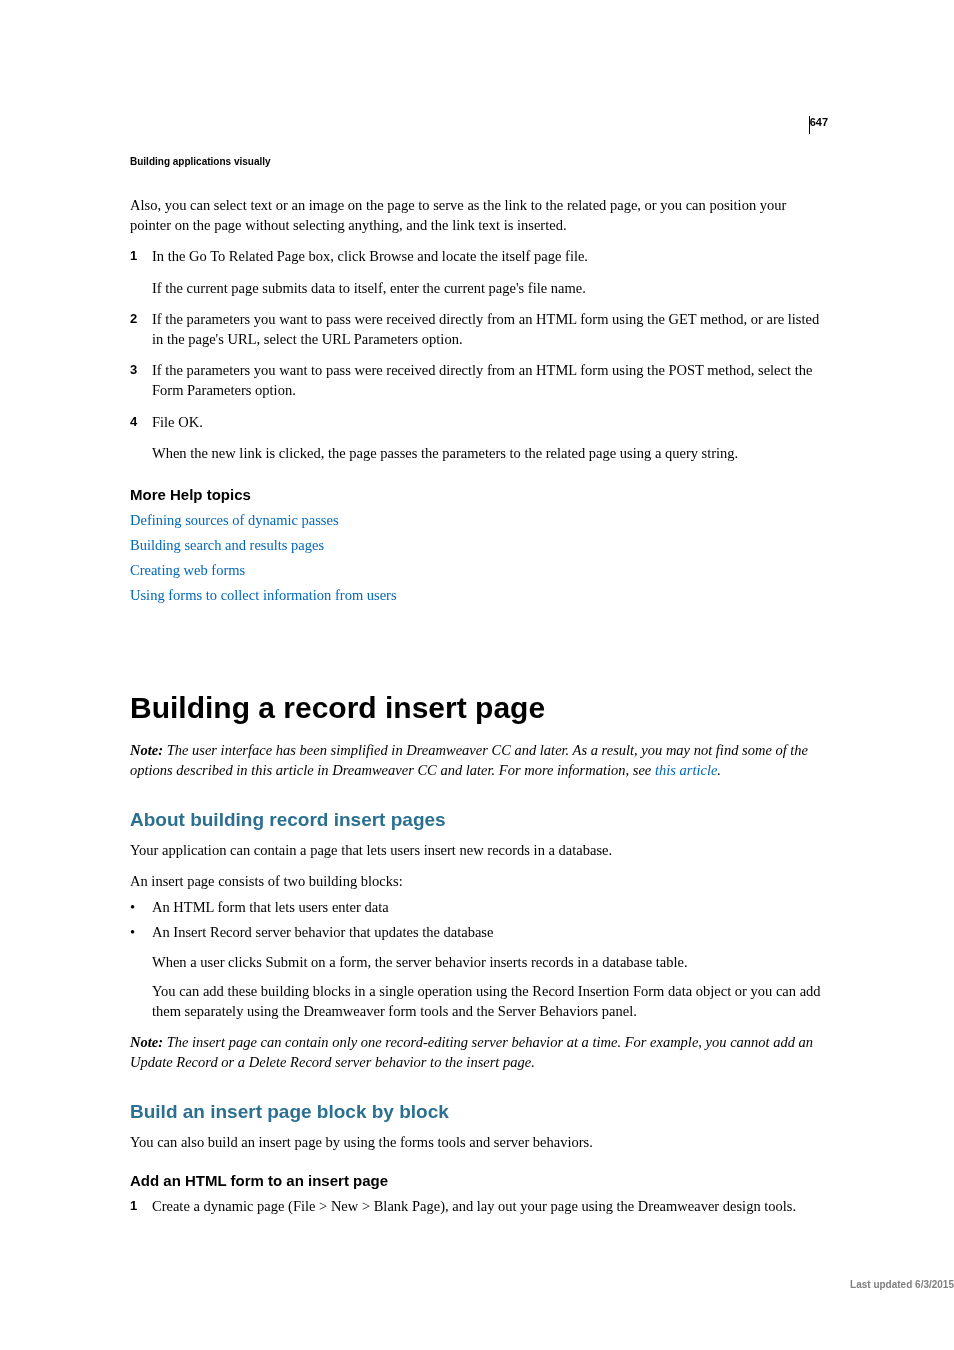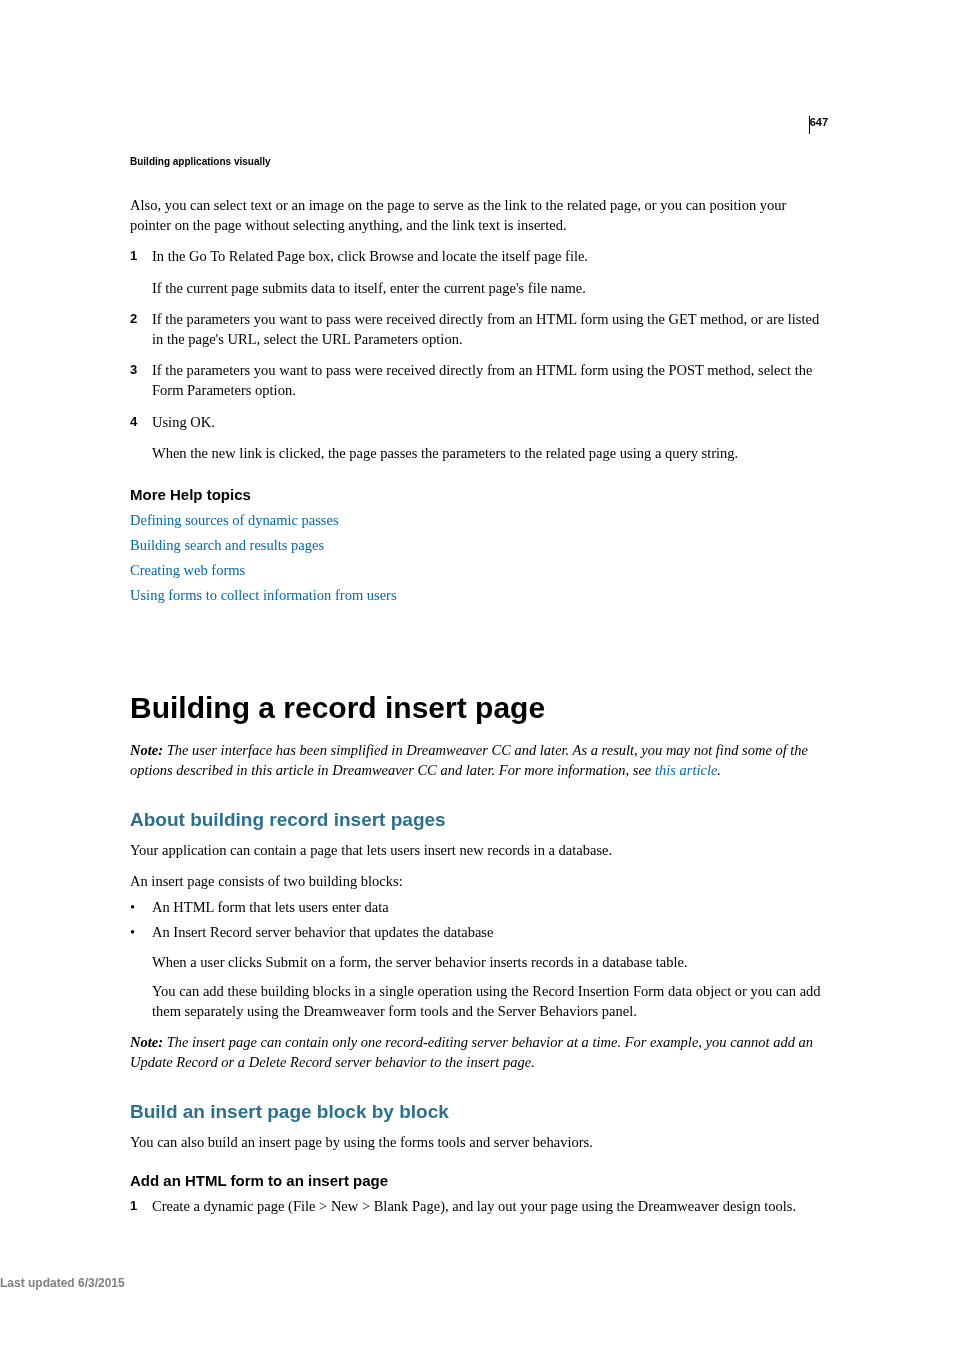--- a/index.html
+++ b/index.html
@@ -127,23 +127,23 @@
     font-size: 15px;
     font-weight: bold;
     margin-top: 20px;
     margin-bottom: 8px;
   }
   .footer {
     position: absolute;
     bottom: 60px;
     left: 0;
     width: 100%;
-    text-align: left;
-    font-family: "Myriad Pro", Arial, sans-serif;
-    font-size: 12px;
+    text-align: right;
+    font-family: "Myriad Pro", Arial, sans-serif;
+    font-size: 10px;
     font-weight: bold;
     color: #808080;
   }
 </style>
 </head>
 <body>
 
 <div class="page-number-wrap">
   <span class="page-number">647</span>
 </div>
@@ -168,21 +168,21 @@
   </div>
 
   <div class="list-item">
     <div class="list-num">3</div>
     <div class="list-body">If the parameters you want to pass were received directly from an HTML form using the POST method, select the Form Parameters option.</div>
   </div>
 
   <div class="list-item">
     <div class="list-num">4</div>
     <div class="list-body">
-      <span>Using OK.</span>
+      <span>File OK.</span>
       <div class="list-sub">When the new link is clicked, the page passes the parameters to the related page using a query string.</div>
     </div>
   </div>
 
   <div class="h3">More Help topics</div>
   <a class="link">Defining sources of dynamic passes</a>
   <a class="link">Building search and results pages</a>
   <a class="link">Creating web forms</a>
   <a class="link">Using forms to collect information from users</a>
 

